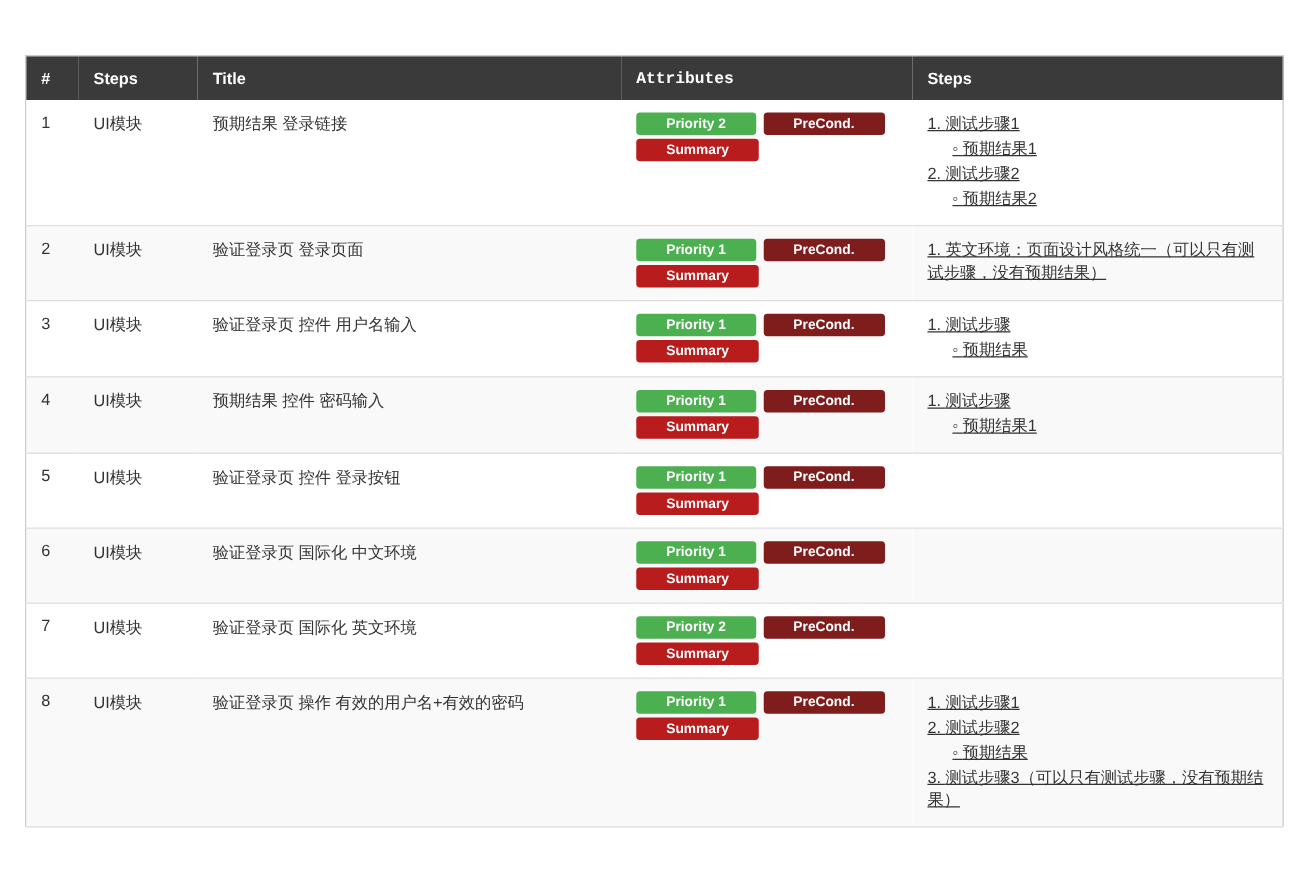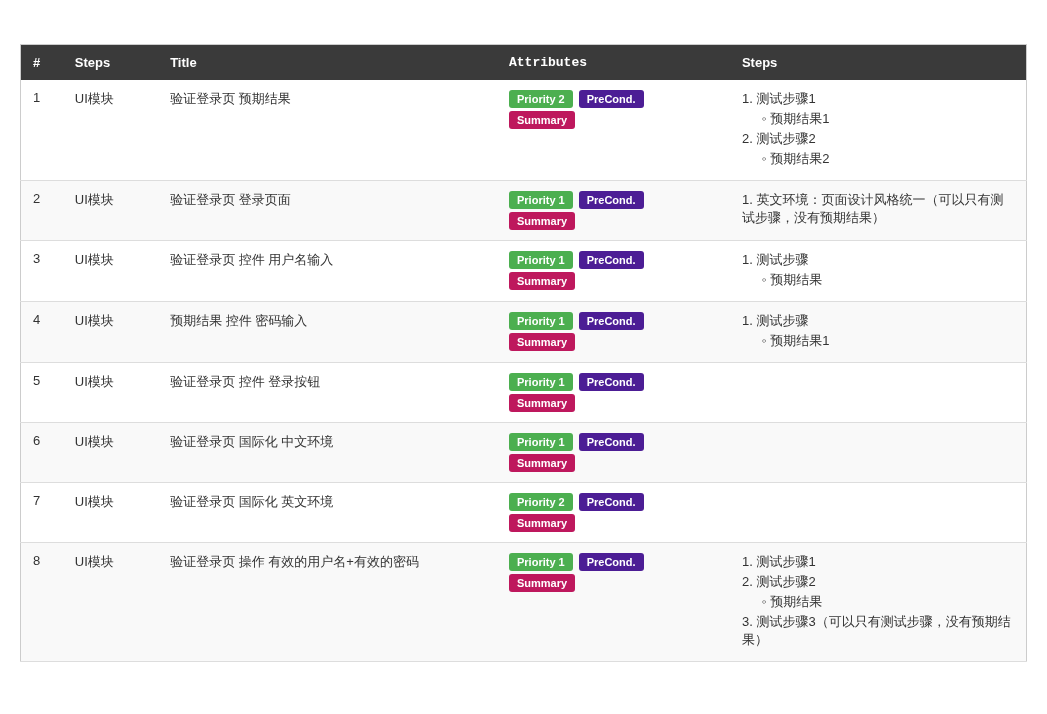--- a/index.html
+++ b/index.html
@@ -56,40 +56,41 @@
       vertical-align: top;
       font-size: 13px;
     }
     .col-num { width: 40px; }
     .col-suite { width: 90px; }
     .col-title { width: 320px; }
     .col-attr { width: 220px; font-family: Liberation Mono, monospace; }
     .col-steps { width: 280px; }
     .badge {
       display: inline-block;
-      padding: 3px 8px;
+      padding: 3px 24px;
       border-radius: 3px;
       color: #fff;
       font-size: 11px;
       font-weight: bold;
       margin-right: 3px;
       white-space: nowrap;
     }
     .badge-priority1 { background: #4caf50; }
     .badge-priority2 { background: #4caf50; }
-    .badge-precond { background: #4c1d95; }
-    .badge-summary { background: #be185d; }
+    .badge-precond { background: #7f1d1d; }
+    .badge-summary { background: #b91c1c; }
     .steps-list {
       list-style: none;
       padding: 0;
       margin: 0;
     }
     .steps-list li {
       margin-bottom: 2px;
       font-size: 13px;
+      text-decoration: underline;
     }
     .steps-list li.step-item::before {
       content: attr(data-num) '. ';
     }
     .steps-list li.sub-item {
       margin-left: 20px;
     }
     .steps-list li.sub-item::before {
       content: '◦ ';
     }
@@ -114,21 +115,21 @@
         <th class="col-suite">Steps</th>
         <th class="col-title">Title</th>
         <th class="col-attr">Attributes</th>
         <th class="col-steps">Steps</th>
       </tr>
     </thead>
     <tbody id="table-body">
     <tr>
           <td>1</td>
           <td>UI模块</td>
-          <td>验证登录页 预期结果</td>
+          <td>预期结果 登录链接</td>
           <td>
             <div class="attr-badges">
               <span class="badge badge-priority2">Priority 2</span>
               <span class="badge badge-precond">PreCond.</span>
               <span class="badge badge-summary">Summary</span>
             </div>
           </td>
           <td>
             <ul class="steps-list">
               <li class="step-item" data-num="1">测试步骤1</li>

